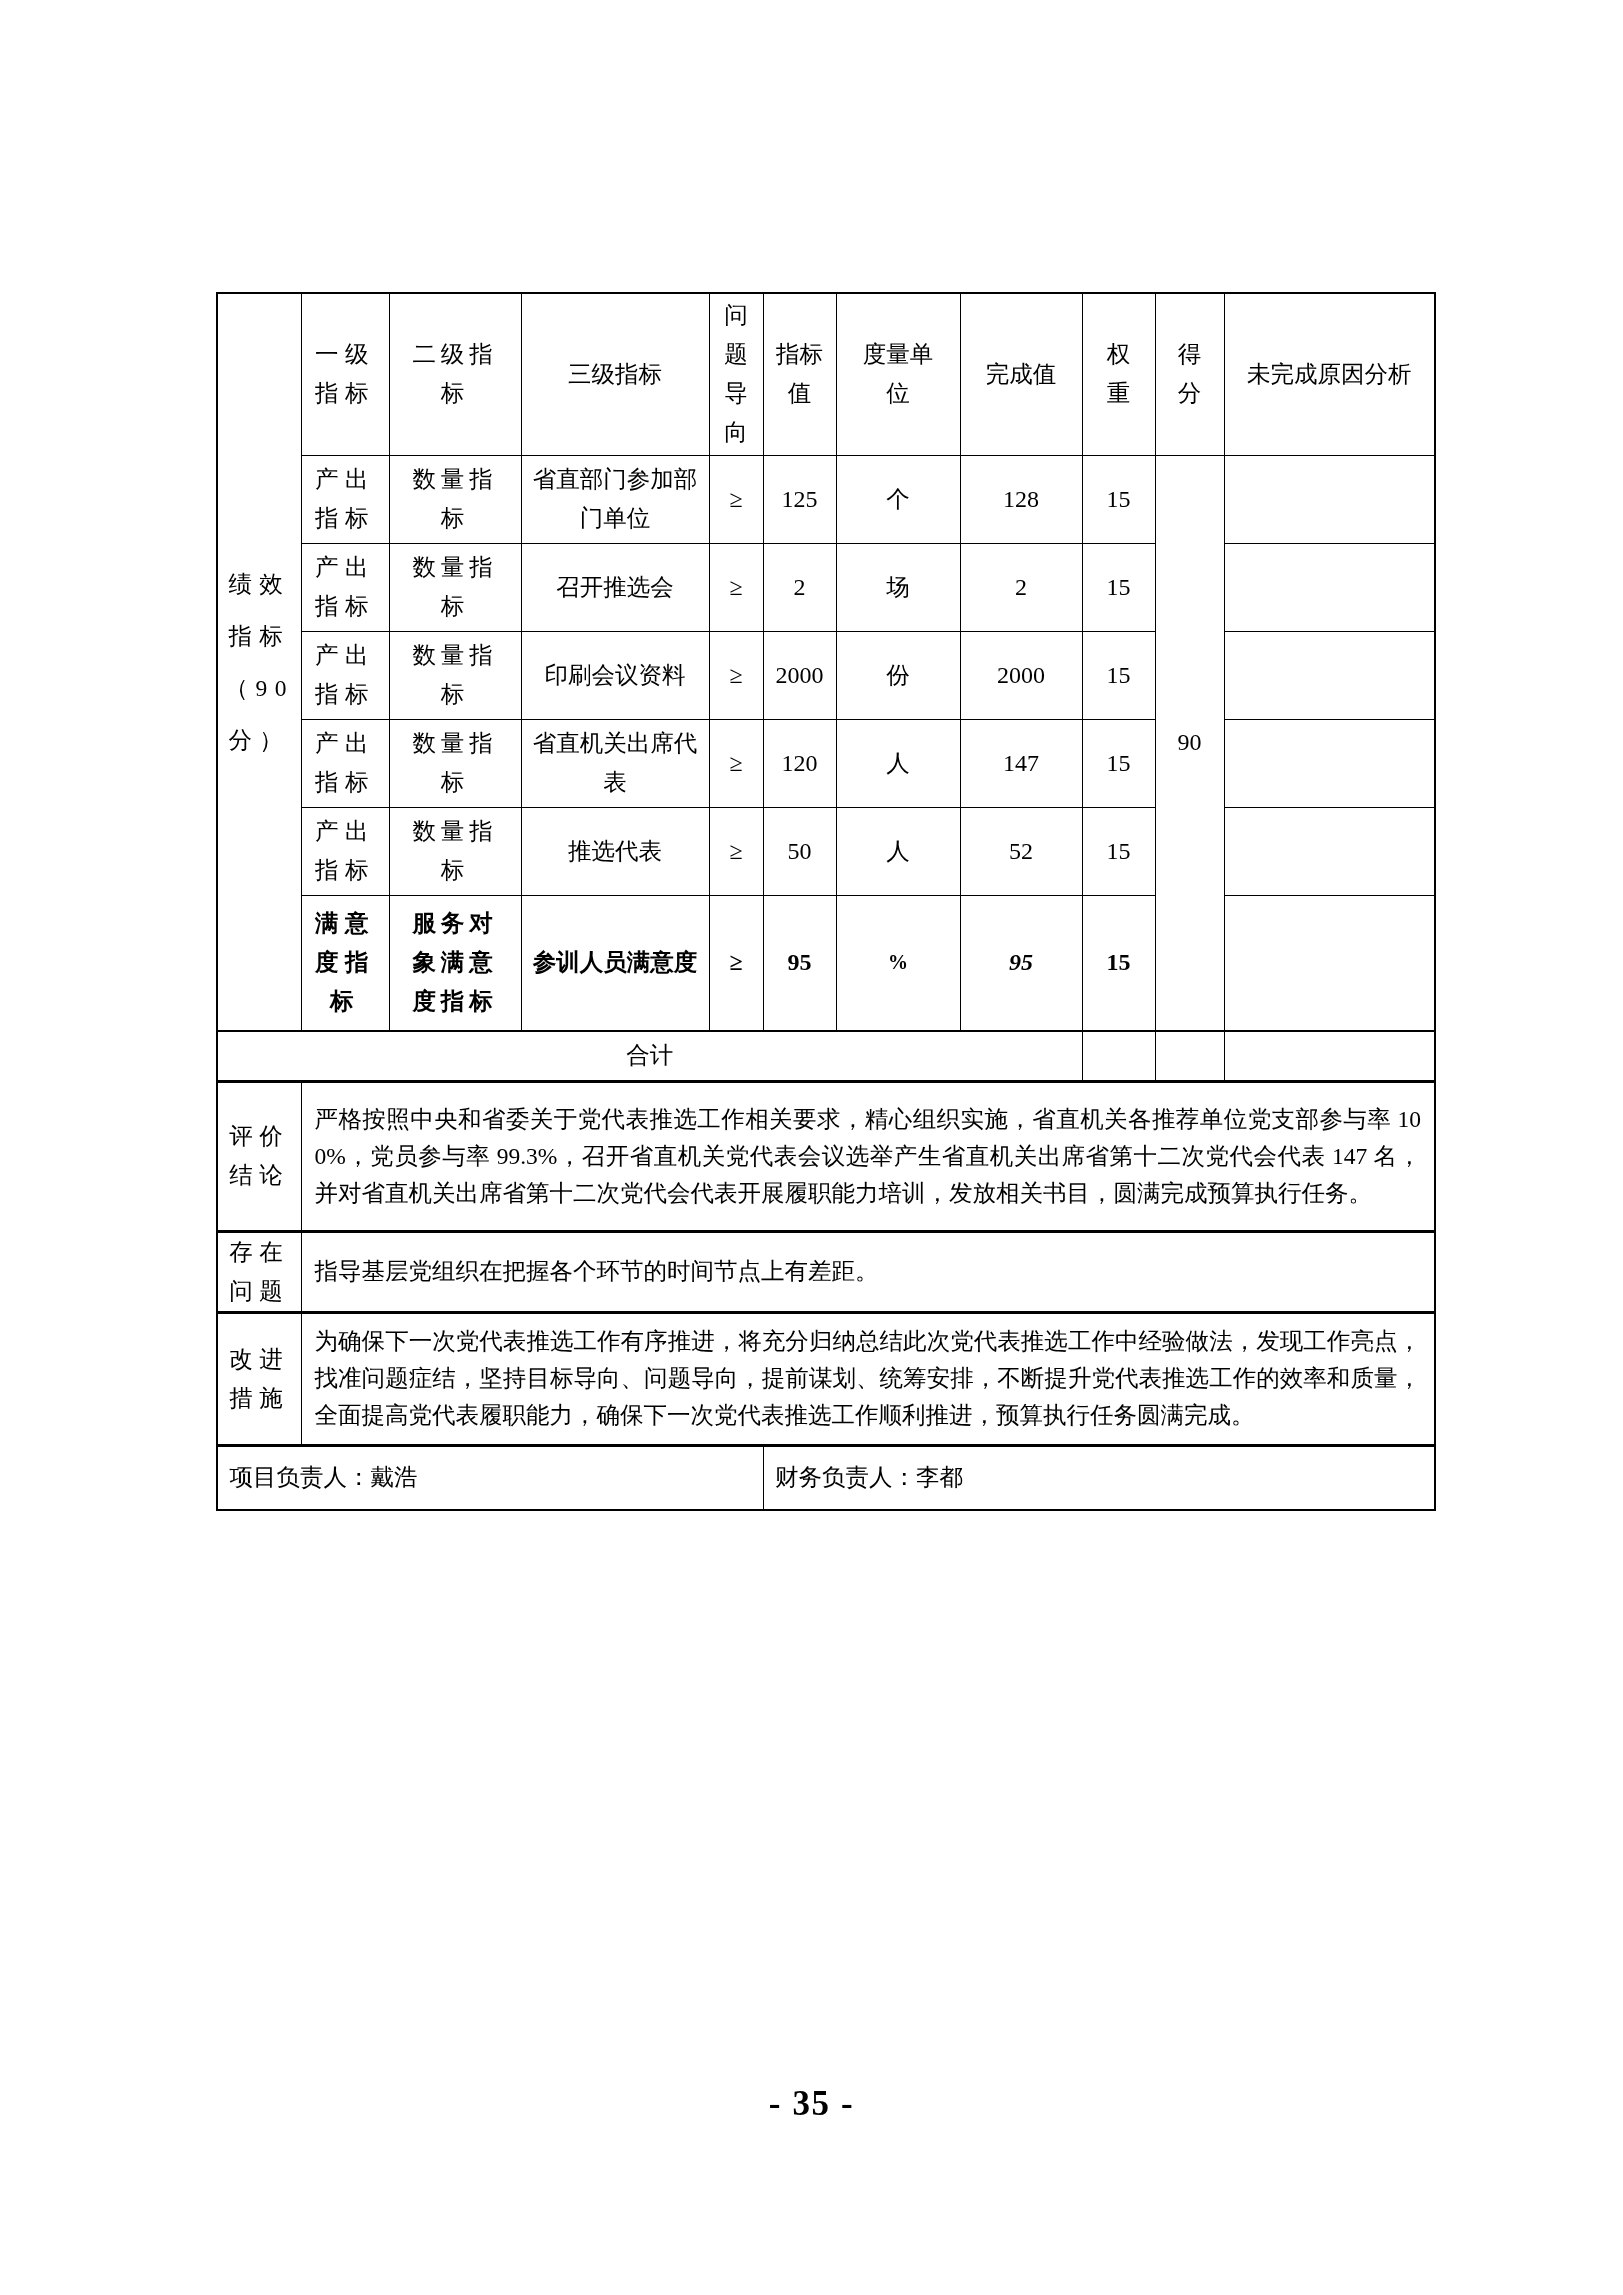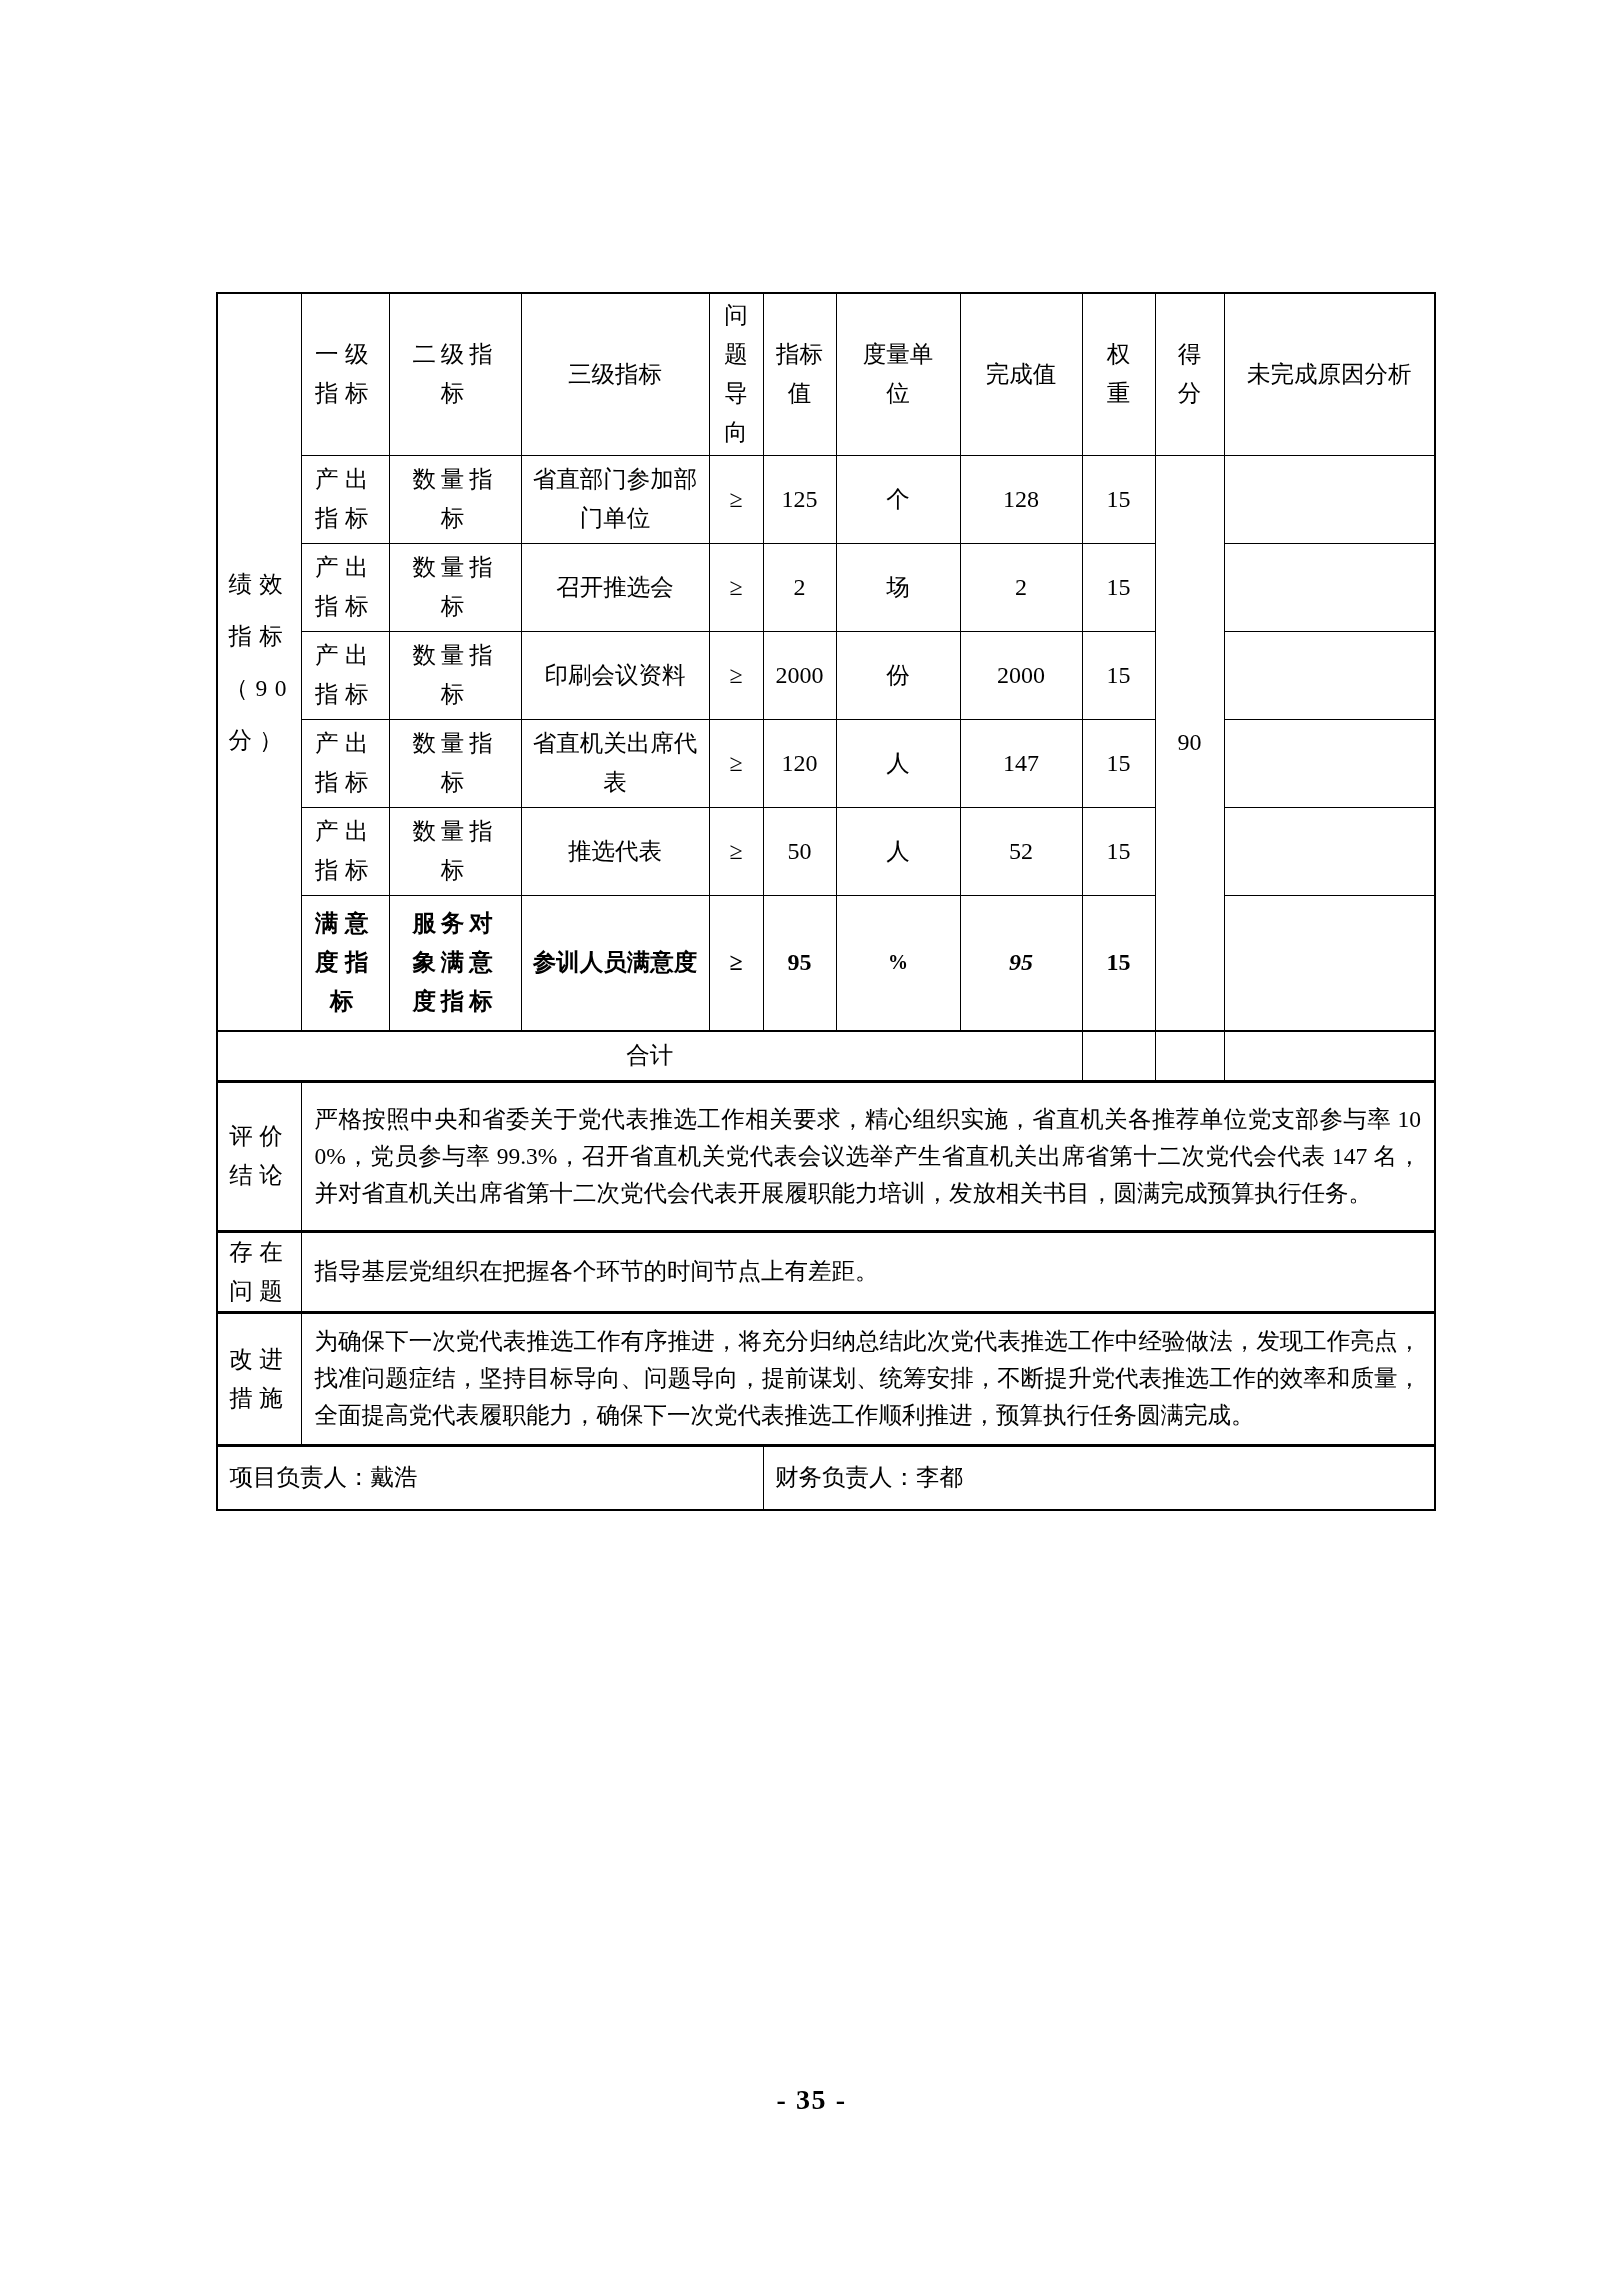--- a/index.html
+++ b/index.html
@@ -34,21 +34,21 @@
   .h-score  { padding:0 11.4px;margin-top:44px; }
   .c-reason { padding:0 14px; }
   .num      { font-size:24px; letter-spacing:0; }
   .italic   { font-style:italic; }
   .pct      { font-size:20px; }
   .sum-label   { padding:0 8px; letter-spacing:6.5px; }
   .sum-content { text-align:justify; text-justify:inter-character;
                  padding:9.7px 13px; line-height:37px; vertical-align:middle; }
   .foot-cell   { text-align:left; padding-left:11.4px;font-family:Liberation Mono, monospace; }
   .page-number { position:absolute; top:2084px; left:0; width:100%;
-                 text-align:center; font-weight:bold; font-size:28px; letter-spacing:1.6px; }
+                 text-align:center; font-weight:bold; font-size:35px; letter-spacing:1.6px; }
 </style>
 </head>
 <body>
 
 <div class="sheet">
 
   <table class="perf">
     <colgroup>
       <col style="width:84px">
         <col style="width:88px">

